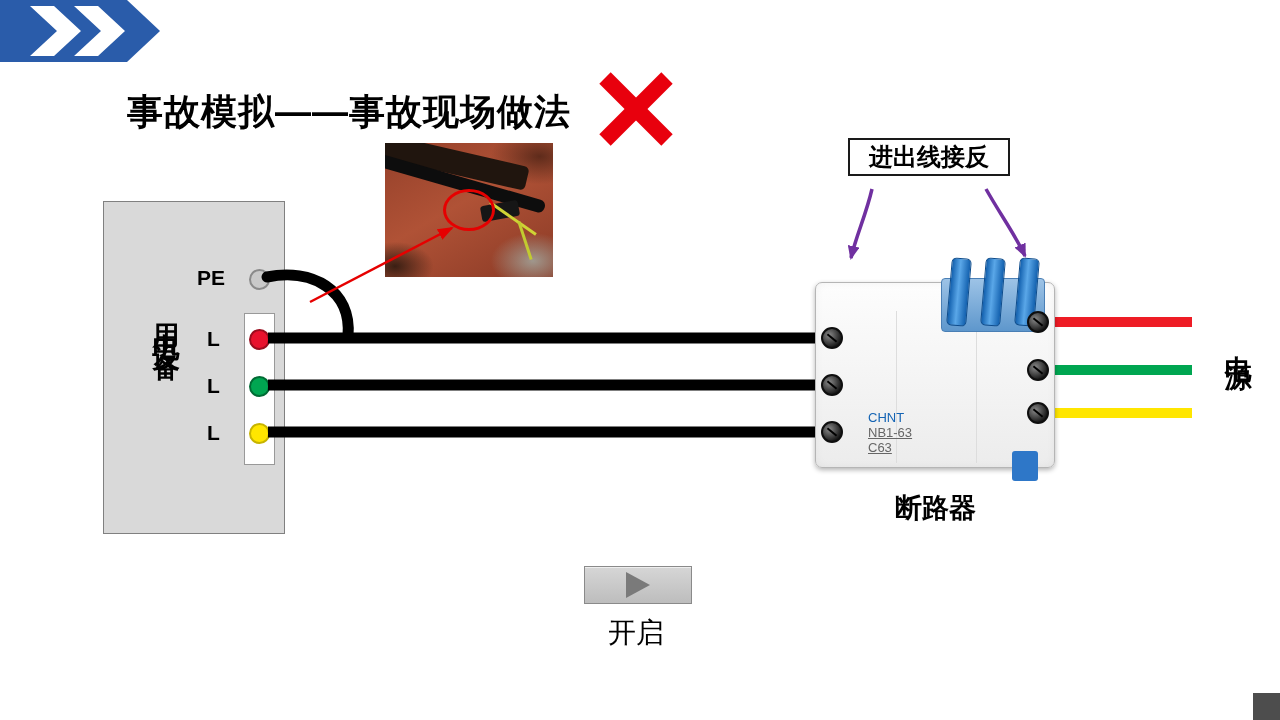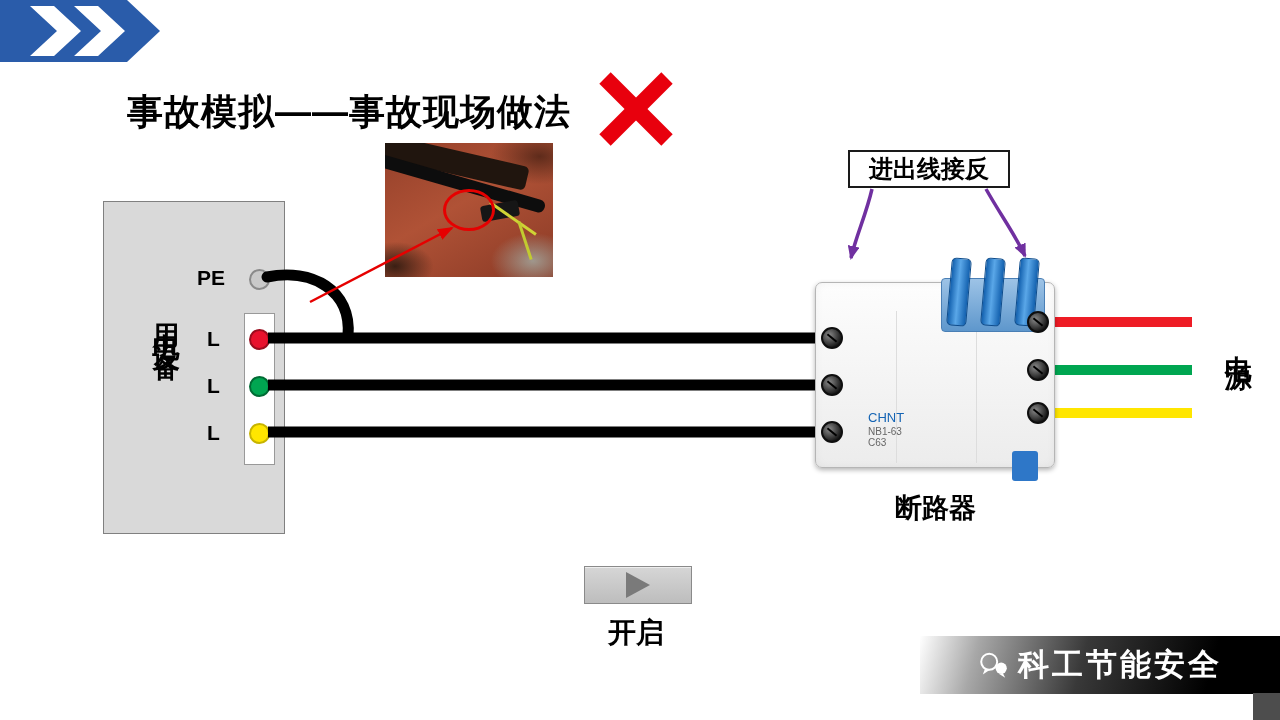--- a/index.html
+++ b/index.html
@@ -53,40 +53,40 @@
   .bkr-div { position:absolute; top:28px; bottom:4px; width:1px; background:#ddd; }
   .bkr-panel { position:absolute; left:126px; top:20px; width:104px; height:54px; border-radius:4px;
                background:linear-gradient(180deg,#9dc3e6,#5e97cc); border:1px solid #4a7fb5; }
   .handle { position:absolute; top:0; width:20px; height:68px; border-radius:5px; border:1px solid #0d4c8c;
             background:linear-gradient(90deg,#1260ae,#5aa7e8 45%,#1260ae); transform:rotate(5deg); }
   .screw { position:absolute; width:22px; height:22px; border-radius:50%; border:2px solid #0e0e0e;
            background:radial-gradient(circle at 35% 35%, #8a8a8a, #1a1a1a 72%); }
   .screw::after { content:""; position:absolute; left:3px; top:8px; width:12px; height:2px; background:#000; transform:rotate(40deg); }
   .bkr-text { position:absolute; left:52px; top:128px; line-height:1.15; }
   .bkr-brand { color:#1464b4; font-size:13px; font-weight:normal; }
-  .bkr-model, .bkr-rating { color:#666; font-size:10px; }
+  .bkr-model, .bkr-rating { color:#666; font-size:13px;text-decoration:underline; }
   .bkr-bluetag { position:absolute; left:196px; top:168px; width:26px; height:30px; background:#2e77c8; border-radius:3px; }
 
-  .annot-box { left:848px; top:150px; width:162px; height:38px; background:#fff; border:2px solid #1a1a1a; z-index:5;
+  .annot-box { left:848px; top:138px; width:162px; height:38px; background:#fff; border:2px solid #1a1a1a; z-index:5;
                display:flex; align-items:center; justify-content:center; }
   .annot-label { font-size:24px; font-weight:800; color:#000; white-space:nowrap; }
 
   .breaker-label { left:895px; top:490px; font-size:27px; font-weight:800; color:#000; z-index:4; }
   .breaker-note { left:848px; top:534px; font-size:25px; font-weight:600; color:#000; z-index:4;
                   font-family:"Liberation Serif","DejaVu Serif",serif; letter-spacing:2px; }
 
   .power-label { left:1220px; top:334px; writing-mode:vertical-rl; text-orientation:upright;
                  font-size:27px; font-weight:800; color:#000; letter-spacing:8px; z-index:4; }
 
   
   .play-button { left:584px; top:566px; width:108px; height:38px; background:linear-gradient(#d6d6d6,#bdbdbd);
                  border:1px solid #8a8a8a; box-shadow:inset 0 1px 0 #eee; z-index:4;
                  display:flex; align-items:center; justify-content:center; cursor:pointer; }
   .play-icon { width:0; height:0; border-left:24px solid #7a7a7a; border-top:13px solid transparent; border-bottom:13px solid transparent; }
-  .play-label { left:608px; top:614px; font-size:28px; font-weight:700; color:#000; z-index:4; }
+  .play-label { left:608px; top:614px; font-size:28px; font-weight:400; color:#000; z-index:4; }
 
   
   .wm-band { left:920px; top:636px; width:360px; height:58px; z-index:4;
              background:linear-gradient(105deg, rgba(120,120,120,0) 0%, rgba(96,96,96,.55) 16%, rgba(40,40,40,.92) 45%, #000 80%);
              display:flex; align-items:center; }
   .wm-icon { margin-left:58px; }
   .wm-text { color:#fff; font-size:31px; font-weight:800; letter-spacing:3px; margin-left:8px; white-space:nowrap; }
   .corner-square { left:1253px; top:693px; width:27px; height:27px; background:#4d4d4d; z-index:5; }
 </style>
 </head>
@@ -186,24 +186,15 @@
 
   <div class="abs breaker-label">断路器</div>
 
   <div class="abs power-label">电源</div>
 
   <div class="abs play-button">
     <div class="play-icon"></div>
   </div>
   <div class="abs play-label">开启</div>
 
-  <div class="abs wm-band">
-    <svg class="wm-icon" width="32" height="28" viewBox="0 0 40 34">
-      <circle cx="14" cy="13" r="10" fill="none" stroke="#fff" stroke-width="2.5"></circle>
-      <path d="M9 21 L6 29 L15 23 Z" fill="#fff"></path>
-      <circle cx="29" cy="21" r="7" fill="#fff"></circle>
-      <path d="M31 27 L34 33 L26 28 Z" fill="#fff"></path>
-    </svg>
-    <span class="wm-text">科工节能安全</span>
-  </div>
   <div class="abs corner-square"></div>
 
 </div>
 
 </body></html>

